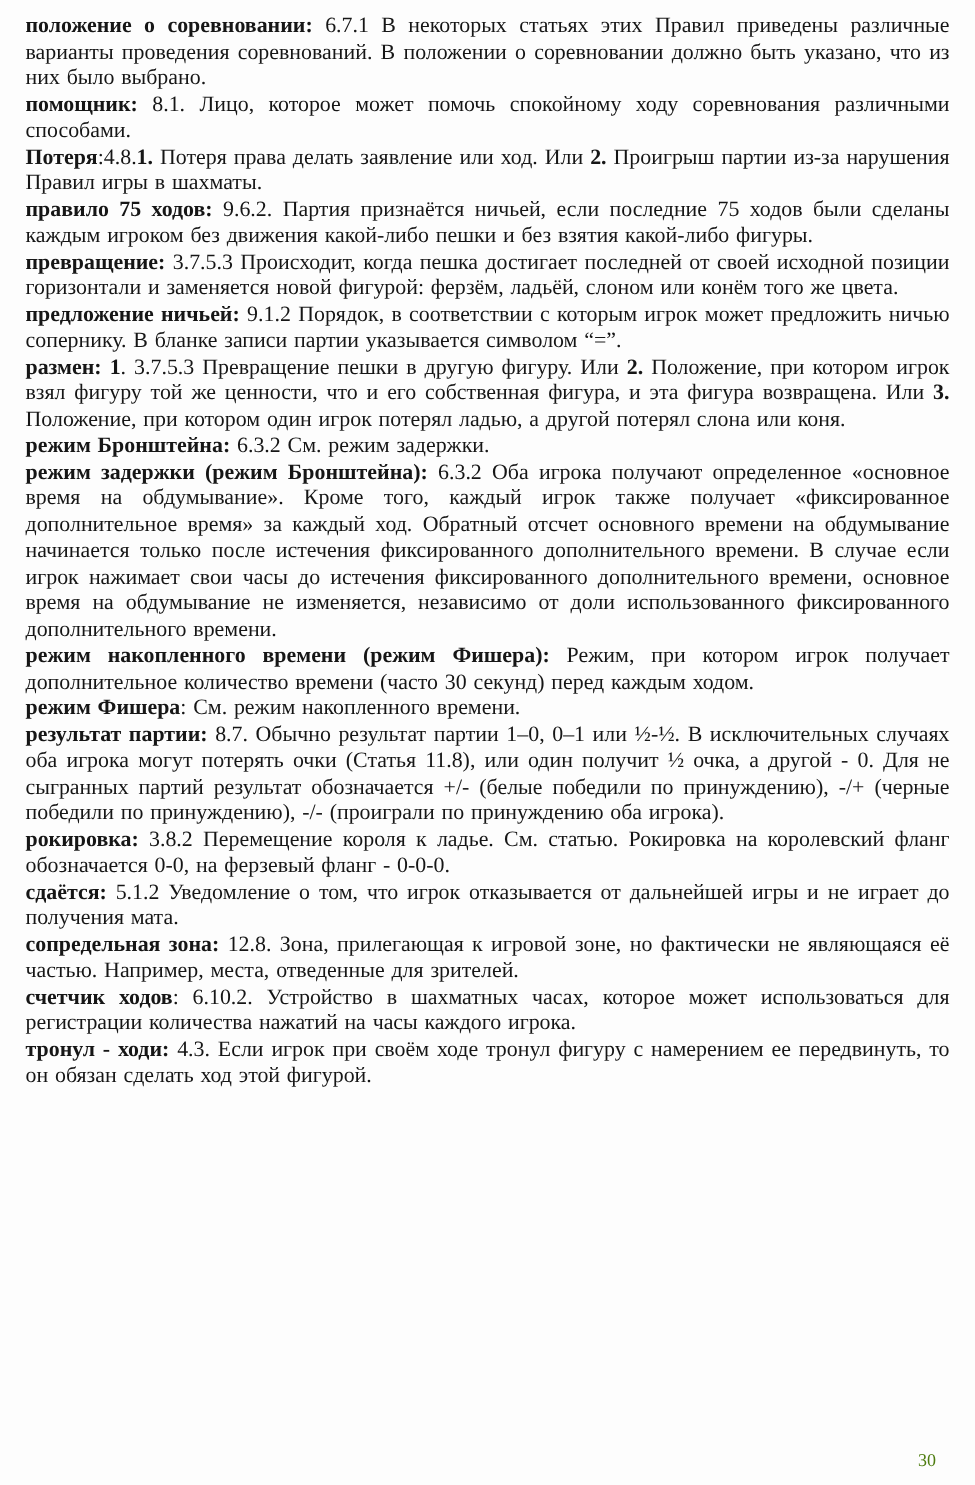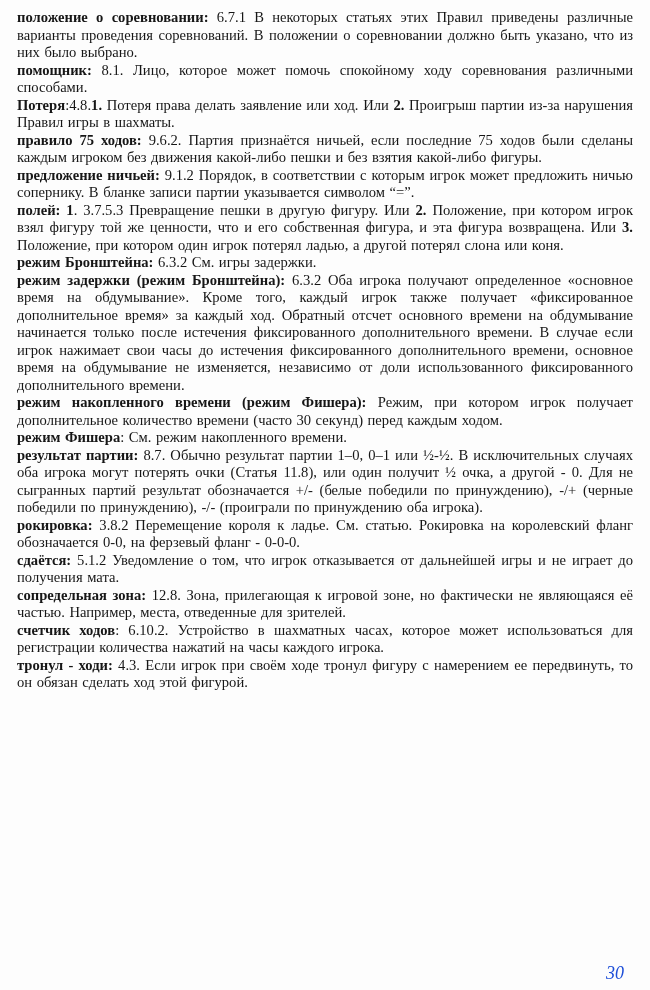--- a/index.html
+++ b/index.html
@@ -30,37 +30,37 @@
     text-align: justify;
     word-spacing: 0.06em;
   }
   .entry b {
     font-weight: bold;
   }
   .page-number {
     position: absolute;
     right: 26px;
     bottom: 8px;
-    font-size: 18px;
-    color: #1d4ed8;
-    font-style: italic;
+    font-size: 12px;
+    color: #4d7c0f;
   }
 </style>
 </head>
 <body>
 
 <div class="page">
   <div class="entries">
       <p class="entry"><b>положение о соревновании:</b><span> 6.7.1 В некоторых статьях этих Правил приведены различные варианты проведения соревнований. В положении о соревновании должно быть указано, что из них было выбрано.</span></p>
       <p class="entry"><b>помощник:</b><span> 8.1. Лицо, которое может помочь спокойному ходу соревнования различными способами.</span></p>
       <p class="entry"><b>Потеря</b><span>:4.8.</span><b>1.</b><span> Потеря права делать заявление или ход. Или </span><b>2.</b><span> Проигрыш партии из-за нарушения Правил игры в шахматы.</span></p>
       <p class="entry"><b>правило 75 ходов:</b><span> 9.6.2. Партия признаётся ничьей, если последние 75 ходов были сделаны каждым игроком без движения какой-либо пешки и без взятия какой-либо фигуры.</span></p>
+      <p class="entry"><b>превращение:</b><span> 3.7.5.3 Происходит, когда пешка достигает последней от своей исходной позиции горизонтали и заменяется новой фигурой: ферзём, ладьёй, слоном или конём того же цвета.</span></p>
       <p class="entry"><b>предложение ничьей:</b><span> 9.1.2 Порядок, в соответствии с которым игрок может предложить ничью сопернику. В бланке записи партии указывается символом “=”.</span></p>
-      <p class="entry"><b>полей:</b><span> </span><b>1</b><span>. 3.7.5.3 Превращение пешки в другую фигуру. Или </span><b>2.</b><span> Положение, при котором игрок взял фигуру той же ценности, что и его собственная фигура, и эта фигура возвращена. Или </span><b>3.</b><span> Положение, при котором один игрок потерял ладью, а другой потерял слона или коня.</span></p>
-      <p class="entry"><b>режим Бронштейна:</b><span> 6.3.2 См. игры задержки.</span></p>
+      <p class="entry"><b>размен:</b><span> </span><b>1</b><span>. 3.7.5.3 Превращение пешки в другую фигуру. Или </span><b>2.</b><span> Положение, при котором игрок взял фигуру той же ценности, что и его собственная фигура, и эта фигура возвращена. Или </span><b>3.</b><span> Положение, при котором один игрок потерял ладью, а другой потерял слона или коня.</span></p>
+      <p class="entry"><b>режим Бронштейна:</b><span> 6.3.2 См. режим задержки.</span></p>
       <p class="entry"><b>режим задержки (режим Бронштейна):</b><span> 6.3.2 Оба игрока получают определенное «основное время на обдумывание». Кроме того, каждый игрок также получает «фиксированное дополнительное время» за каждый ход. Обратный отсчет основного времени на обдумывание начинается только после истечения фиксированного дополнительного времени. В случае если игрок нажимает свои часы до истечения фиксированного дополнительного времени, основное время на обдумывание не изменяется, независимо от доли использованного фиксированного дополнительного времени.</span></p>
       <p class="entry"><b>режим накопленного времени (режим Фишера):</b><span>  Режим, при котором игрок получает дополнительное количество времени (часто 30 секунд) перед каждым ходом.</span></p>
       <p class="entry"><b>режим Фишера</b><span>: См. режим накопленного времени.</span></p>
       <p class="entry"><b>результат партии:</b><span> 8.7. Обычно результат партии 1–0, 0–1 или ½-½. В исключительных случаях оба игрока могут потерять очки (Статья 11.8), или один получит ½ очка, а другой - 0. Для не сыгранных партий результат обозначается +/- (белые победили по принуждению), -/+ (черные победили по принуждению), -/- (проиграли по принуждению оба игрока).</span></p>
       <p class="entry"><b>рокировка:</b><span> 3.8.2 Перемещение короля к ладье. См. статью. Рокировка на королевский фланг обозначается 0-0, на ферзевый фланг - 0-0-0.</span></p>
       <p class="entry"><b>сдаётся:</b><span>  5.1.2 Уведомление о том, что игрок отказывается от дальнейшей игры и не играет до получения мата.</span></p>
       <p class="entry"><b>сопредельная зона:</b><span> 12.8. Зона, прилегающая к игровой зоне, но фактически не являющаяся её частью. Например, места, отведенные для зрителей.</span></p>
       <p class="entry"><b>счетчик ходов</b><span>: 6.10.2. Устройство в шахматных часах, которое может использоваться для регистрации количества нажатий на часы каждого игрока.</span></p>
       <p class="entry"><b>тронул - ходи:</b><span> 4.3. Если игрок при своём ходе тронул фигуру с намерением ее передвинуть, то он обязан сделать ход этой фигурой.</span></p>
     </div>

